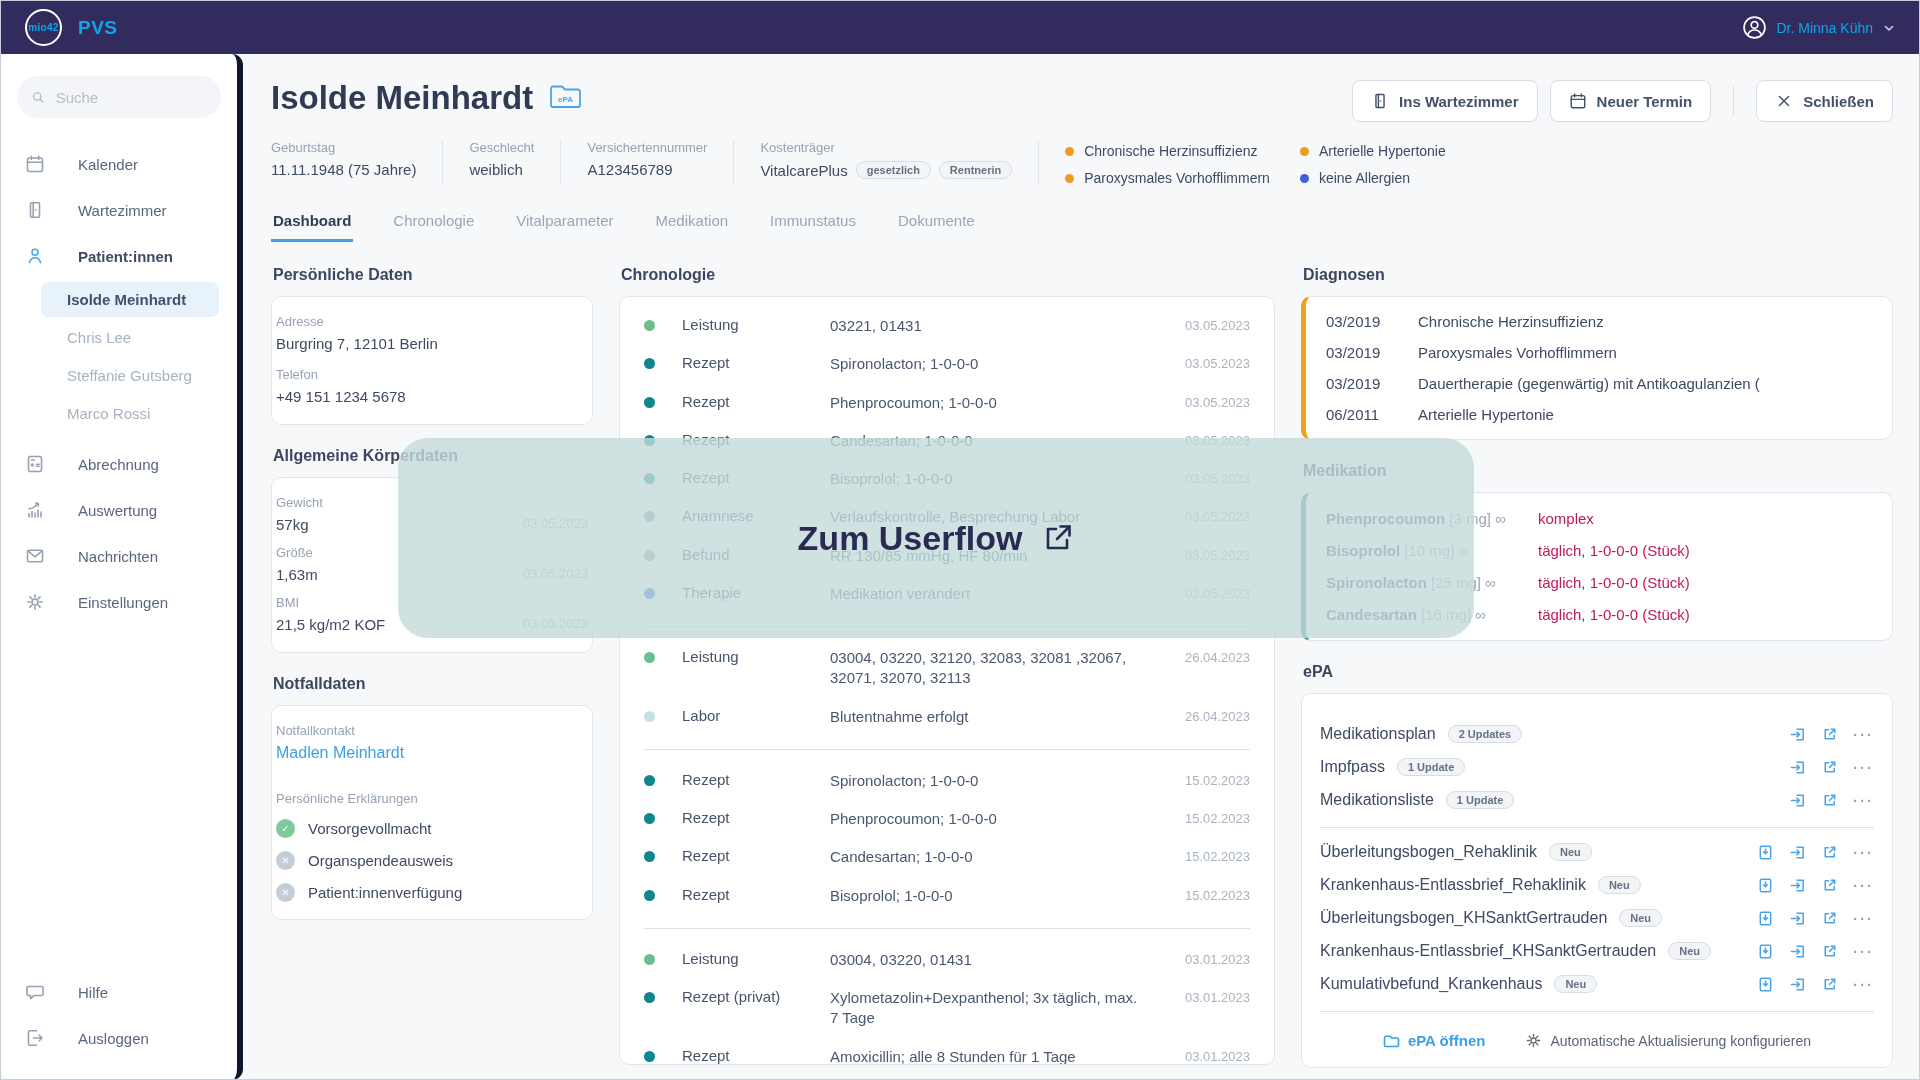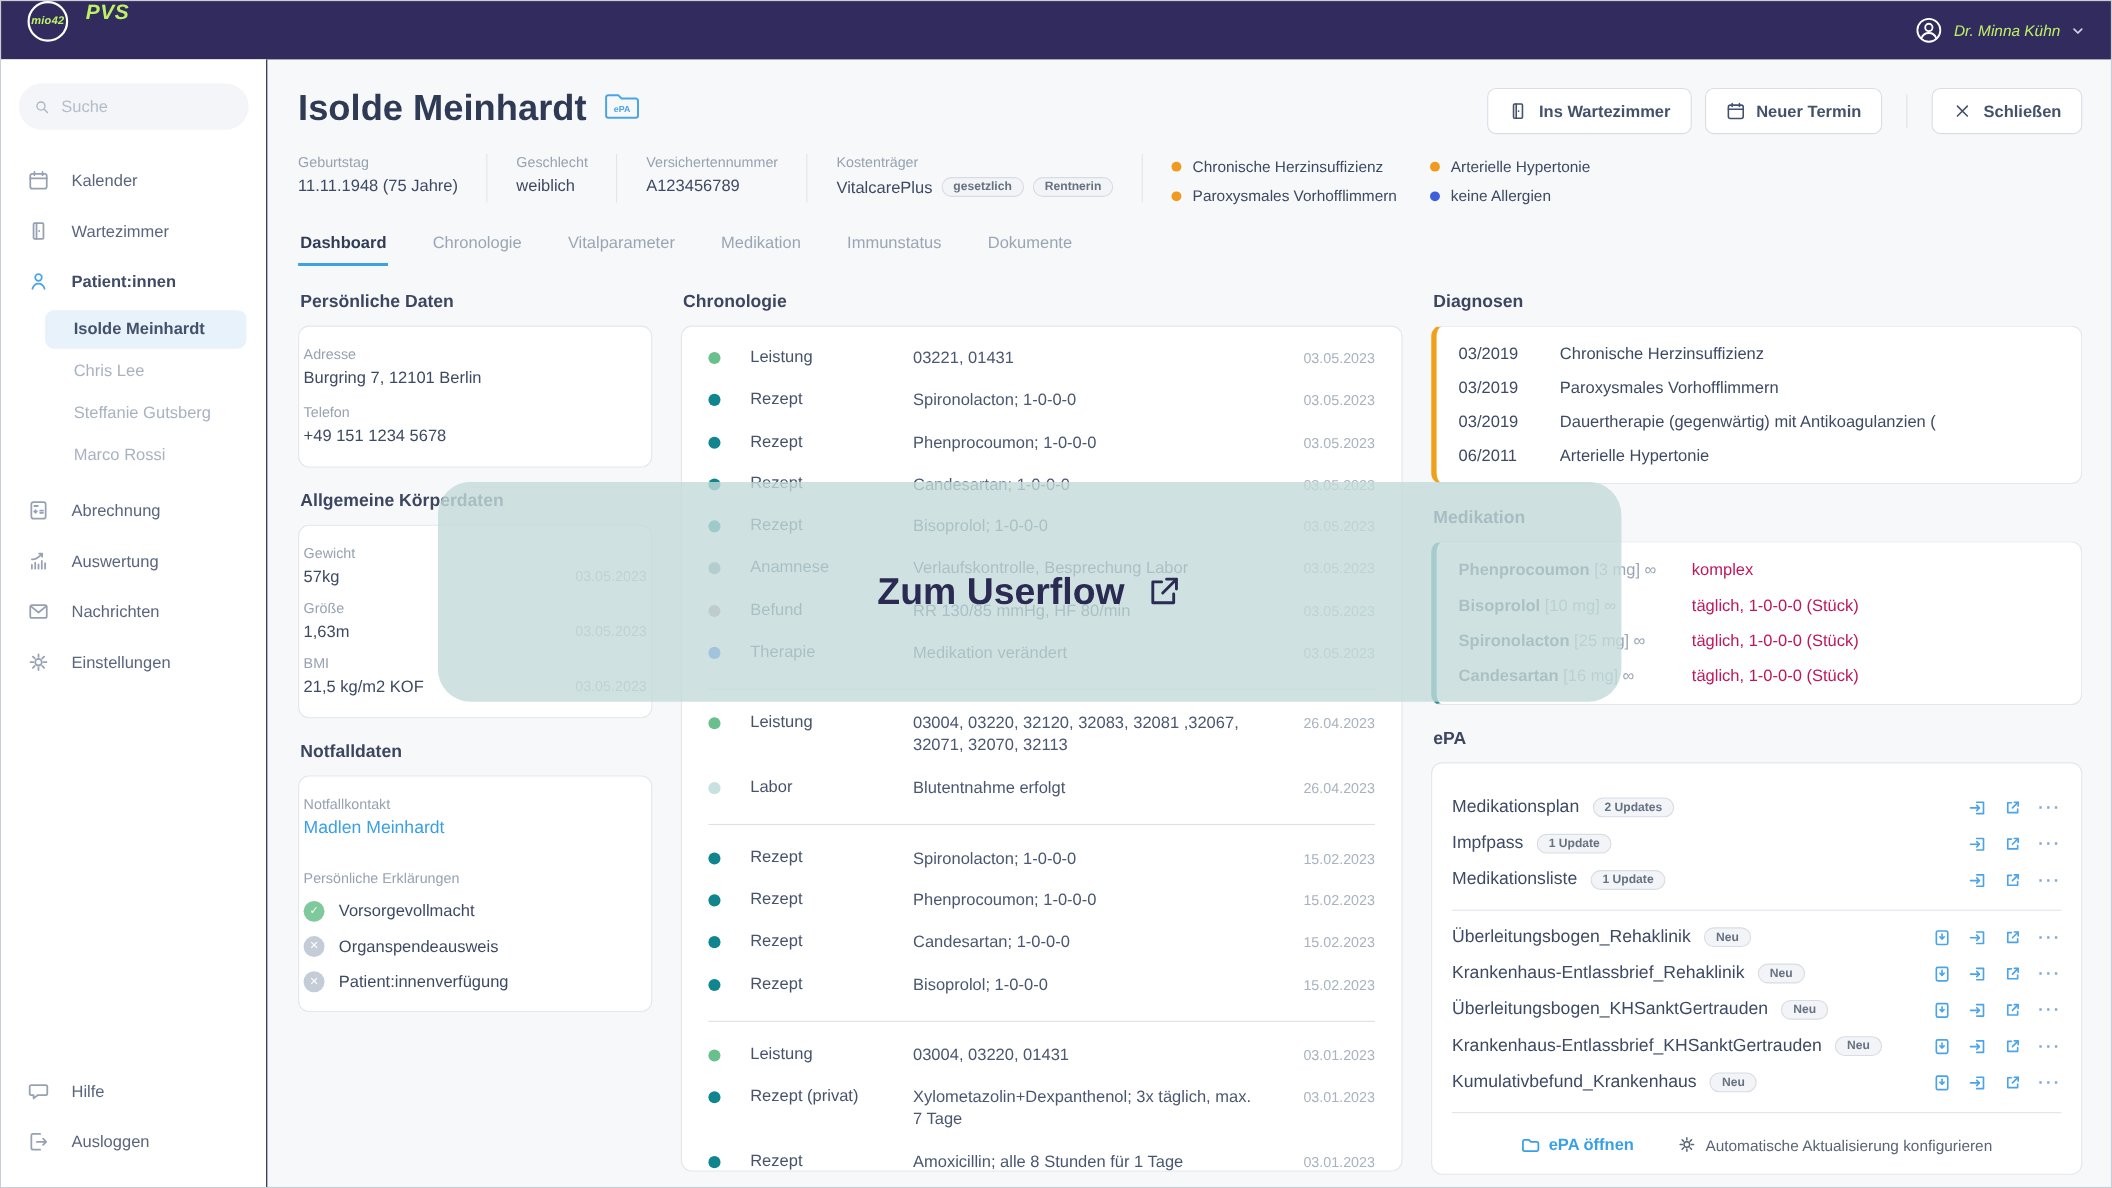--- a/index.html
+++ b/index.html
@@ -6,34 +6,34 @@
   html,body { width:1920px; height:1080px; overflow:hidden; }
   body {
     font-family: "Liberation Sans", "DejaVu Sans", sans-serif;
     background:#F7F8FA; color:#3E4A63;
     border:1px solid #C9CED6;
   }
   svg { display:block; }
   .stroke { fill:none; stroke:currentColor; stroke-width:1.6; stroke-linecap:round; stroke-linejoin:round; }
 
   
-  .navbar { height:53px; background:#322C5E; display:flex; padding:0 24px; color:#bef264;font-style:italic; }
+  .navbar { height:53px; background:#322C5E; display:flex; align-items:center; padding:0 24px; color:#0ea5e9; }
   .logo { width:37px; height:37px; border:2px solid #fff; border-radius:50%; display:flex; align-items:center; justify-content:center; font-size:10px; font-weight:700; letter-spacing:.3px; }
   .app-name { font-size:19px; font-weight:700; margin-left:16px; letter-spacing:.5px; }
   .nav-right { margin-left:auto; display:flex; align-items:center; gap:10px; font-size:14px; cursor:pointer; }
   .avatar { width:25px; height:25px; color:#fff; }
   .chev { color:#cfd2e2; }
 
   
   .shell { display:flex; height:1026px; }
-  .sidebar { width:242px; background:#fff; border-right:1px solid #0f172a; padding:22px 14px 18px; display:flex; flex-direction:column; }
+  .sidebar { width:242px; background:#fff; border-right:6px solid #0f172a; padding:22px 14px 18px; display:flex; flex-direction:column;border-radius:11px; }
   .search { height:42px; background:#F3F5F8; border-radius:21px; display:flex; align-items:center; padding:0 14px; gap:10px; color:#A9B3C2; margin:0 2px 24px; }
   .search input { border:none; background:transparent; outline:none; font-size:15px; color:#5A657E; width:100%; font-family:inherit; }
   .search input::placeholder { color:#B4BDCA; }
-  .nav-item { display:flex; align-items:center; gap:20px; padding:12px 10px; border-radius:8px; font-size:15px; color:#5A657E; cursor:pointer; margin-bottom:2px; }
+  .nav-item { display:flex; align-items:center; gap:33px; padding:12px 10px; border-radius:8px; font-size:15px; color:#5A657E; cursor:pointer; margin-bottom:2px; }
   .nav-item .ni-icon { color:#97A1B3; width:20px; height:20px; }
   .nav-item.active { color:#3F4A66; font-weight:700; }
   .nav-item.active .ni-icon { color:#4BA4E9; }
   .pat-list { margin:2px 4px 8px 26px; }
   .pat { padding:9px 10px 9px 26px; border-radius:8px; font-size:15px; color:#A8B2C1; cursor:pointer; margin-bottom:3px; }
   .pat.active { background:#E7F2FB; color:#44516B; font-weight:700; }
   .side-spacer { flex:1; }
 
   
   .main { flex:1; padding:26px 26px 0 28px; position:relative; overflow:hidden; }

